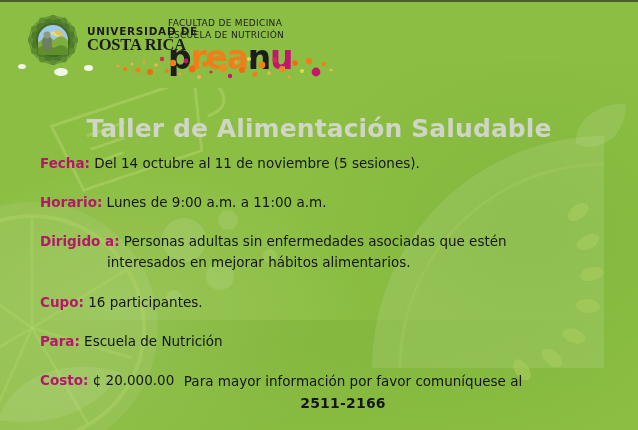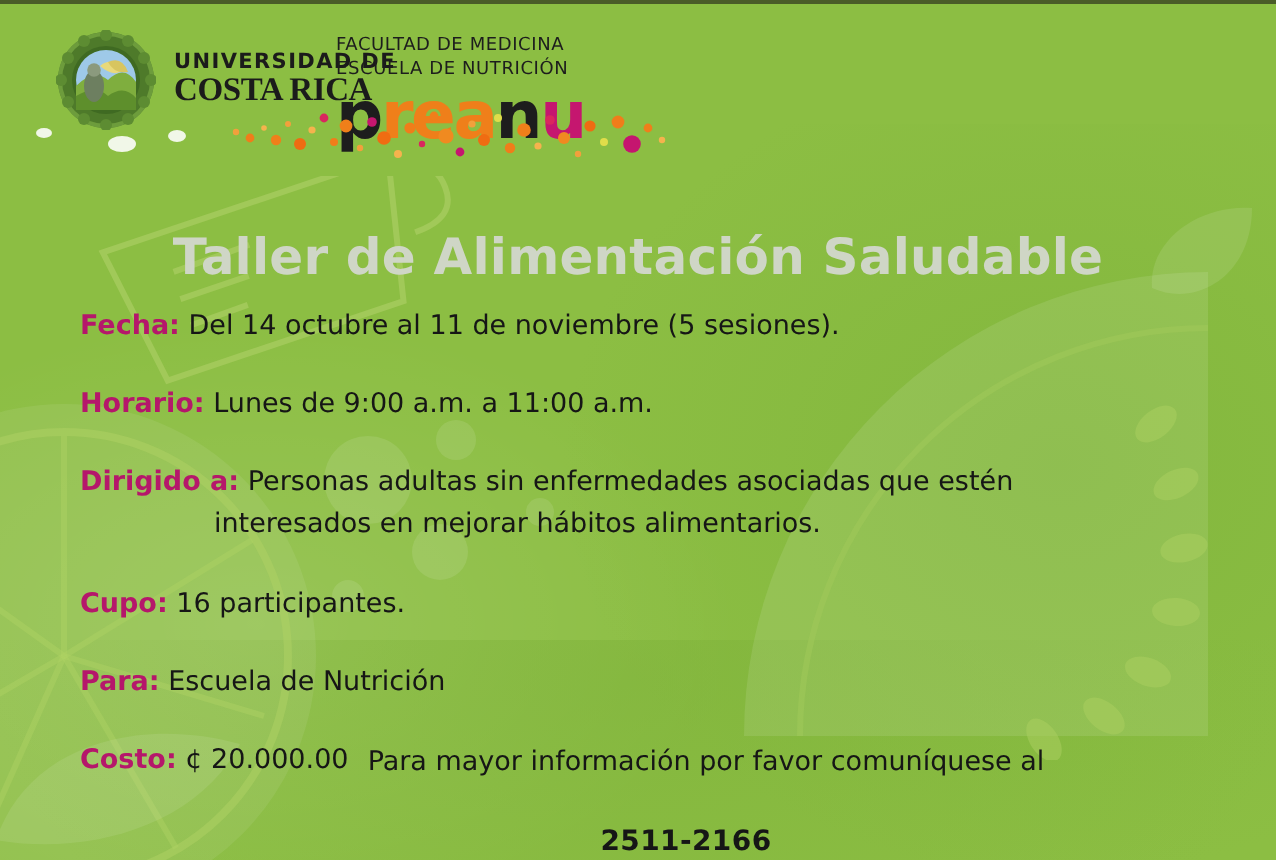--- a/index.html
+++ b/index.html
@@ -156,21 +156,21 @@
     text-align: center;
     color: #161616;
   }
   #footer-line1 {
     display: block;
     font-size: 13.5px;
     padding-left: 68px;
   }
   #footer-phone {
     display: block;
-    margin-top: 24px;
+    margin-top: 6px;
     font-size: 14px;
     font-weight: bold;
     padding-left: 48px;
     letter-spacing: 0.2px;
   }
 </style>
 </head>
 <body>
 
 <div id="poster">

